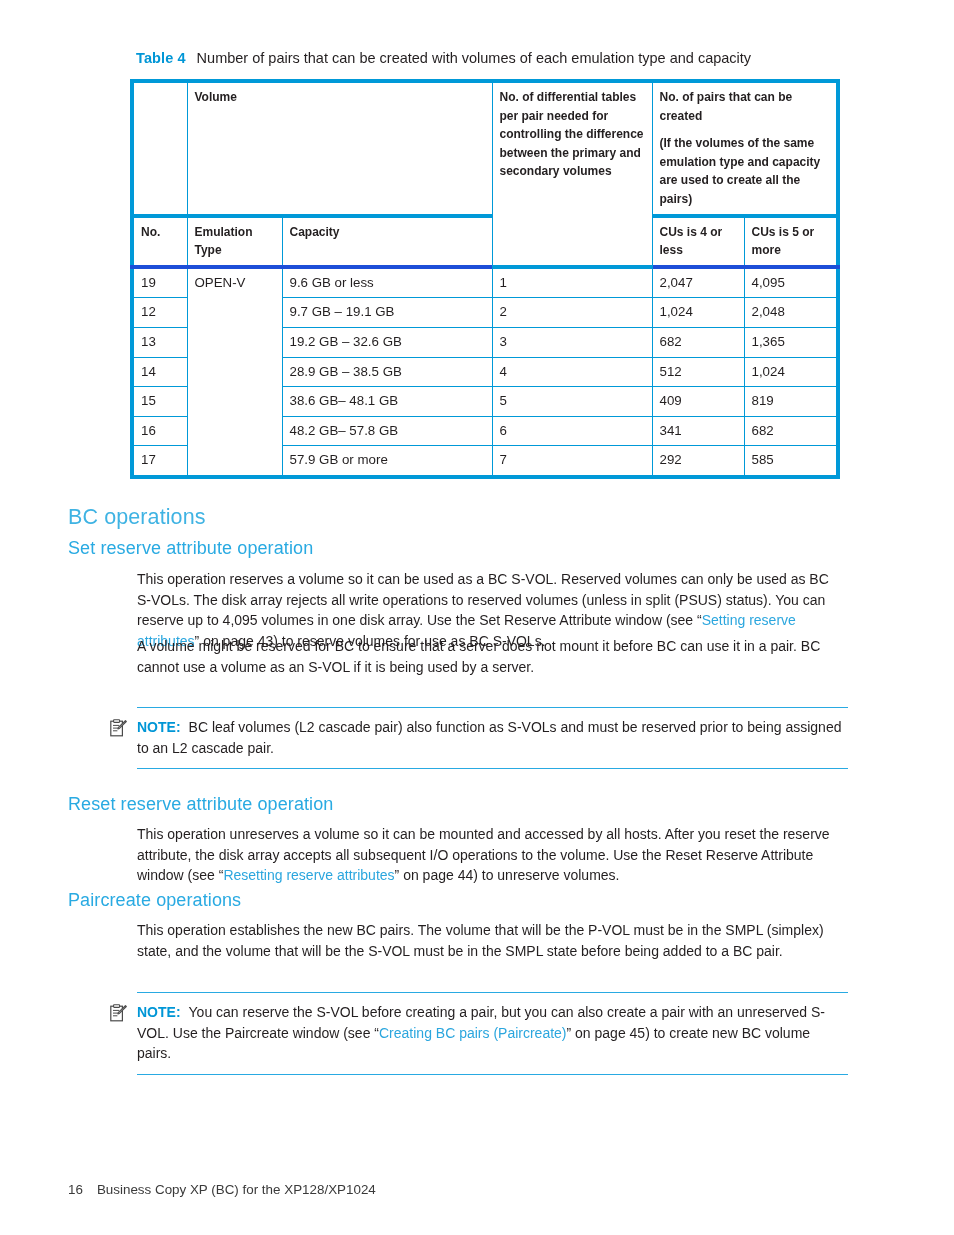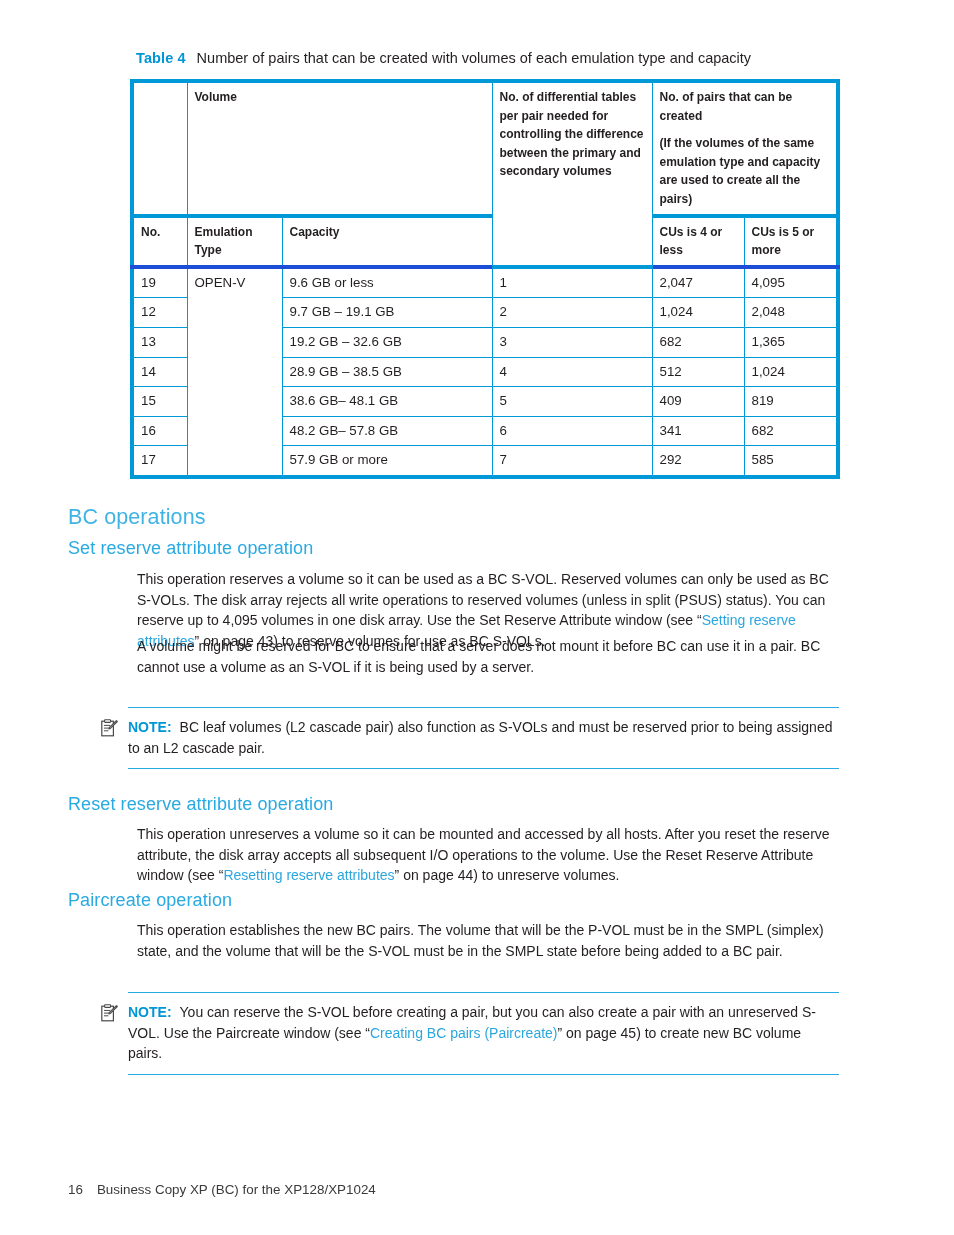--- a/index.html
+++ b/index.html
@@ -118,21 +118,21 @@
     text-align: left;
   }
   a.xref, .xref {
     color: #2ba6de;
     text-decoration: none;
   }
 
   
   .note-block {
     position: absolute;
-    left: 128px;
+    left: 137px;
     width: 711px;
   }
   .note-rule {
     height: 0;
     border-top: 1.6px solid #29aae2;
   }
   .note-body {
     position: relative;
     padding: 9px 0 10px 0;
   }
@@ -287,21 +287,21 @@
     </div>
     <div class="note-rule"></div>
   </div>
 
   <h2 class="sub" style="top:794px;">Reset reserve attribute operation</h2>
 
   <p class="body" style="top:824px;">
     <span>This operation unreserves a volume so it can be mounted and accessed by all hosts. After you reset the reserve attribute, the disk array accepts all subsequent I/O operations to the volume. Use the Reset Reserve Attribute window (see “</span><a class="xref" href="#">Resetting reserve attributes</a><span>” on page 44) to unreserve volumes.</span>
   </p>
 
-  <h2 class="sub" style="top:890px;">Paircreate operation</h2>
+  <h2 class="sub" style="top:890px;">Paircreate operations</h2>
 
   <p class="body" style="top:920px;">This operation establishes the new BC pairs. The volume that will be the P-VOL must be in the SMPL (simplex) state, and the volume that will be the S-VOL must be in the SMPL state before being added to a BC pair.</p>
 
   <div class="note-block" style="top:992px;">
     <div class="note-rule"></div>
     <div class="note-body">
       <span class="note-icon">
         <svg width="17" height="18" viewBox="0 0 17 18" xmlns="http://www.w3.org/2000/svg">
           <rect x="0.8" y="2.2" width="11.6" height="14.6" fill="#ffffff" stroke="#4a4a4a" stroke-width="1.2"></rect>
           <rect x="3.6" y="0.8" width="6" height="2.6" rx="0.6" fill="#ffffff" stroke="#4a4a4a" stroke-width="1.1"></rect>

